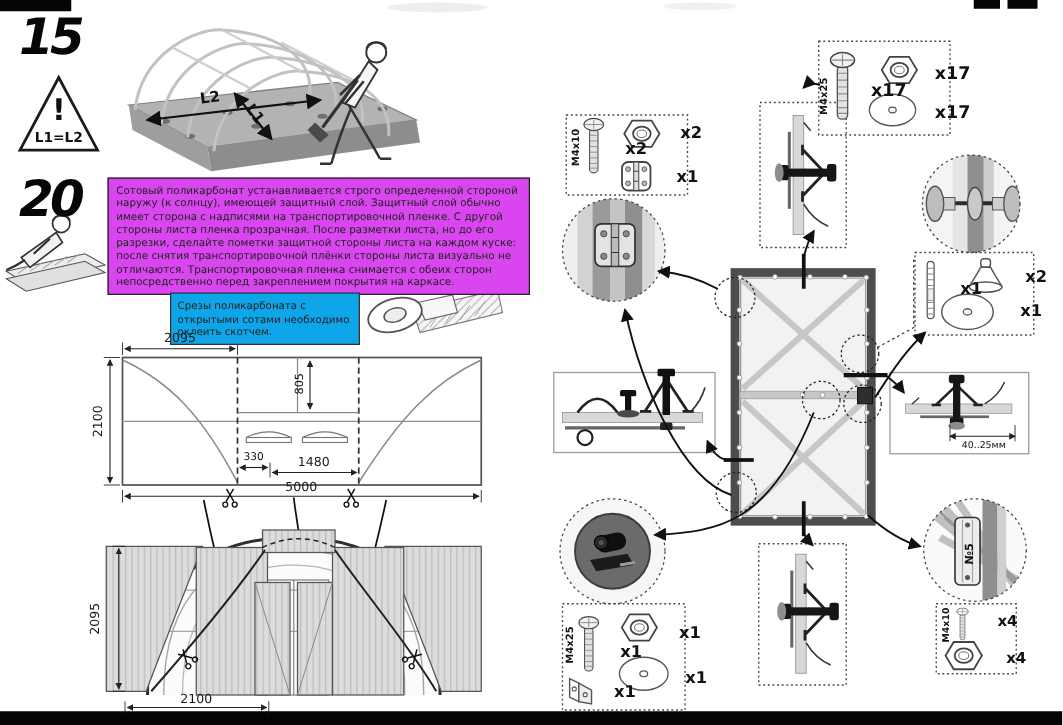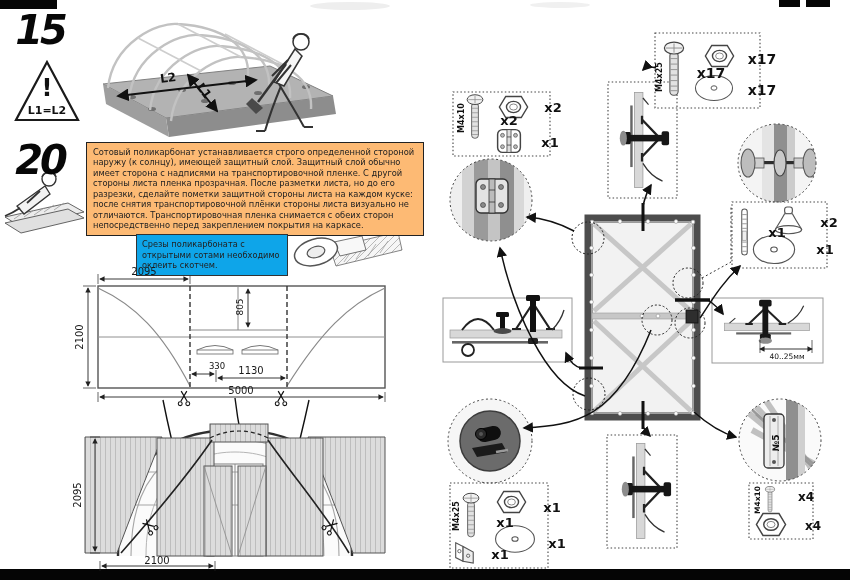--- a/index.html
+++ b/index.html
@@ -6,21 +6,21 @@
   .page{position:relative;width:850px;height:580px;background:#fff;overflow:hidden;
         font-family:"DejaVu Sans","Liberation Sans",sans-serif;color:#111;}
   .art{position:absolute;left:0;top:0;}
   .lbl{position:absolute;white-space:nowrap;color:#111;}
   .c{transform:translate(-50%,-50%);text-align:center;}
   .cr{transform:translate(-50%,-50%) rotate(-90deg);}
   .stepnum{font-size:40px;font-weight:bold;font-style:italic;letter-spacing:-3px;color:#070707;}
   .qty{font-weight:bold;font-size:13px;margin-left:16px;}
   .dim{font-size:10px;color:#1a1a1a;}
   .vlabel{font-weight:bold;font-size:8px;}
-  .txtbox{position:absolute;border:1.5px solid #222;background:#fdba74;font-size:8.3px;
+  .txtbox{position:absolute;border:1.5px solid #222;background:#d946ef;font-size:8.3px;
           line-height:1.26;padding:4px 6px;color:#222;text-align:left;}
   .notebox{position:absolute;border:1px solid #333;background:#0ea5e9;font-size:8.2px;
            line-height:1.3;padding:4px 5px;color:#222;}
 </style>
 </head>
 <body>
 
 <div class="page">
 
 <svg class="art" width="850" height="580" viewBox="0 0 850 580">
@@ -467,22 +467,22 @@
 <div class="lbl c" style="left:47px;top:110px;font-size:11px;font-weight:bold;">L1=L2</div>
 <div class="lbl" style="left:160px;top:71px;font-size:12px;font-weight:bold;transform:rotate(-8deg);">L2</div>
 <div class="lbl" style="left:196px;top:84px;font-size:12px;font-weight:bold;transform:rotate(53deg);">L1</div>
 
 <div class="txtbox" style="left:86px;top:142px;width:324px;">Сотовый поликарбонат устанавливается строго определенной стороной наружу (к солнцу), имеющей защитный слой. Защитный слой обычно имеет сторона с надписями на транспортировочной пленке. С другой стороны листа пленка прозрачная. После разметки листа, но до его разрезки, сделайте пометки защитной стороны листа на каждом куске: после снятия транспортировочной плёнки стороны листа визуально не отличаются. Транспортировочная пленка снимается с обеих сторон непосредственно перед закреплением покрытия на каркасе.</div>
 <div class="notebox" style="left:136px;top:234px;width:140px;">Срезы поликарбоната с открытыми сотами необходимо оклеить скотчем.</div>
 
 <div class="lbl dim c" style="left:144px;top:271px;">2095</div>
 <div class="lbl dim cr" style="left:79px;top:337px;">2100</div>
 <div class="lbl cr" style="left:240px;top:307px;font-size:9px;">805</div>
-<div class="lbl c" style="left:217px;top:366px;font-size:8.5px;">330</div>
-<div class="lbl dim c" style="left:251px;top:370px;">1130</div>
+<div class="lbl c" style="left:203px;top:366px;font-size:8.5px;">330</div>
+<div class="lbl dim c" style="left:251px;top:370px;">1480</div>
 <div class="lbl dim c" style="left:241px;top:390px;">5000</div>
 <div class="lbl dim cr" style="left:77px;top:495px;">2095</div>
 <div class="lbl dim c" style="left:157px;top:560px;">2100</div>
 
 <div class="lbl vlabel cr" style="left:461px;top:118px;">M4x10</div>
 <div class="lbl qty c" style="left:493px;top:120px;">x2</div>
 <div class="lbl qty c" style="left:537px;top:107px;">x2</div>
 <div class="lbl qty c" style="left:534px;top:142px;">x1</div>
 
 <div class="lbl vlabel cr" style="left:659px;top:77px;">M4x25</div>

